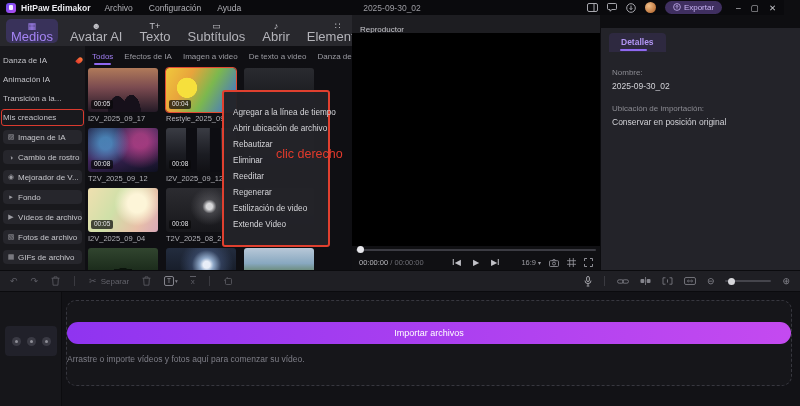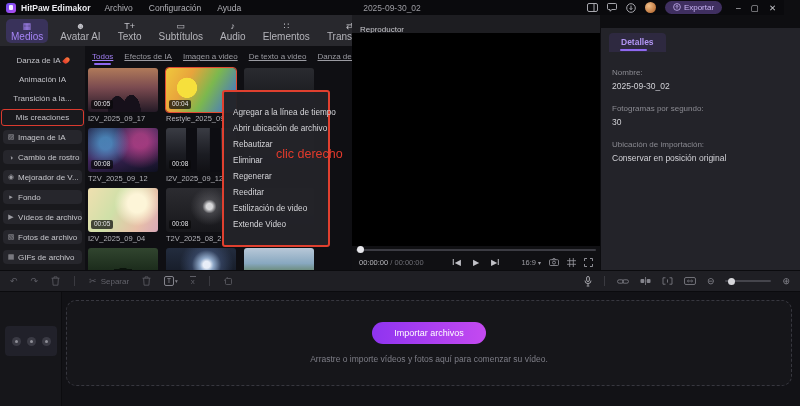--- a/index.html
+++ b/index.html
@@ -29,44 +29,44 @@
     border-radius:7px; padding:2px 8px; color:#c9b4f4; font-size:8px; }
   .win-controls { display:flex; gap:10px; font-size:8.5px; color:#c6c6cb; margin-left:5px; }
   .win-controls span { line-height:10px; }
 
   
   .ribbon { position:absolute; left:0; top:15px; width:352px; height:31px; background:#28282d;
     display:flex; align-items:center; gap:7px; padding:0 6px; }
   .rtab { display:flex; flex-direction:column; align-items:center; gap:1px;
     padding:2px 5px; border-radius:5px; color:#b4b4ba; flex:none; }
   .rtab .ic { font-size:9px; line-height:10px; height:11px; color:#c2c2c8; }
-  .rtab .lb { font-size:10px; line-height:8px; white-space:nowrap; }
+  .rtab .lb { font-size:13px; line-height:8px; white-space:nowrap; }
   .rtab.active { background:#39325a; }
   .rtab.active .ic, .rtab.active .lb { color:#a584f5; }
 
   
   .left-nav { position:absolute; left:0; top:46px; width:85px; height:224px; background:#19191d;
     padding:8px 3px 0; display:flex; flex-direction:column; }
   .nav-plain { font-size:8px; color:#c2c2c8; height:13px; margin-bottom:6px;
-    display:flex; align-items:center; justify-content:center; gap:3px; white-space:nowrap; }
+    display:flex; align-items:center; justify-content:space-between; gap:3px; white-space:nowrap; }
   .nav-annot { outline:1.5px solid #d93a2e; outline-offset:1px; border-radius:1px; }
   .flame { width:5px; height:7px; flex:none;
     background:linear-gradient(180deg,#ff7a3c,#e03a2c); border-radius:50% 50% 50% 0;
     transform:rotate(45deg); }
   .nav-btn { font-size:8px; color:#c6c6cb; background:#26262c; border-radius:4px;
     height:14px; margin-bottom:6px; display:flex; align-items:center; gap:3px;
     padding:0 4px; white-space:nowrap; overflow:hidden; }
   .nav-btn .ic { font-size:7px; color:#9a9aa0; width:8px; flex:none; text-align:center; }
 
   
   .media-panel { position:absolute; left:85px; top:46px; width:267px; height:224px;
     background:#0f0f13; overflow:hidden; }
   .filter-tabs { display:flex; align-items:center; gap:11px; padding:6px 5px 0 7px;
     font-size:8px; color:#9b9ba2; }
-  .ftab { white-space:nowrap; position:relative;text-decoration:underline; }
+  .ftab { white-space:nowrap; position:relative; }
   .ftab.active { color:#a07ef2; }
   .ftab.active::after { content:""; position:absolute; left:2px; right:2px; bottom:-4px;
     height:2px; border-radius:1px; background:#8f68f0; }
 
   .media-grid { position:absolute; left:3px; top:22px;
     display:grid; grid-template-columns:repeat(3,70px); column-gap:8px; row-gap:4px; }
   .mcell { width:70px; }
   .mthumb { width:70px; height:44px; border-radius:3px; position:relative; overflow:hidden; background:#222; }
   .mthumb.selected { outline:1.5px solid #e04a32; outline-offset:0; }
   .mlabel { font-size:7.5px; color:#b2b2b8; padding-top:2px; height:12px;
@@ -121,21 +121,21 @@
   .ptrack { flex:1; height:2px; background:#3c3c43; border-radius:1px; }
   .phandle { position:absolute; left:1px; top:0; width:7px; height:7px; border-radius:50%; background:#e8e8ec; }
   .pcontrols { position:absolute; left:0; right:0; bottom:0; height:16px; background:#101013;
     display:flex; align-items:center; padding:0 7px; font-size:7.5px; color:#9c9ca3; }
   .ptime-cur { color:#b9b9bf; }
   .ptime-tot { color:#6e6e75; }
   .pcenter { position:absolute; left:50%; transform:translateX(-50%);
     display:flex; align-items:center; gap:12px; font-size:8px; color:#c2c2c8; }
   .pbtn { display:flex; align-items:center; gap:1px; }
   .pbar { width:1px; height:6px; background:currentColor; }
-  .pright { margin-left:auto; display:flex; align-items:flex-start; gap:8px; color:#9c9ca3; }
+  .pright { margin-left:auto; display:flex; align-items:flex-end; gap:8px; color:#9c9ca3; }
   .aspect { display:flex; align-items:center; gap:2px; font-size:7.5px; }
   .aspect .caret { font-size:6px; }
 
   
   .details { position:absolute; left:600px; top:28px; width:200px; height:255px;
     background:#232329; border-left:1px solid #0c0c0f; }
   .dtab { display:inline-block; margin:5px 0 0 8px; background:#2e2940; border-radius:4px 4px 0 0;
     padding:4px 12px 5px; color:#b195f2; font-size:8.5px; font-weight:bold; position:relative; }
   .dtab::after { content:""; position:absolute; left:11px; bottom:1px; width:27px; height:2px;
     background:#8f68f0; border-radius:1px; }
@@ -168,21 +168,21 @@
   .timeline { position:absolute; left:0; top:292px; width:800px; height:114px; background:#121216; }
   .rail { position:absolute; left:0; top:0; width:62px; height:114px; background:#16161a;
     border-right:1px solid #0c0c0f; }
   .rail-box { position:absolute; left:5px; top:34px; width:52px; height:30px; background:#21212a;
     border-radius:4px; display:flex; align-items:center; justify-content:center; gap:6px; }
   .rail-ic { width:9px; height:9px; border-radius:50%; background:#3a3a44; position:relative; }
   .rail-ic::after { content:""; position:absolute; left:3px; top:3px; width:3px; height:3px;
     border-radius:50%; background:#8f8f98; }
   .import-zone { position:absolute; left:66px; top:8px; width:726px; height:86px;
     border:1px dashed #37373f; border-radius:10px; background:#16161a;
-    display:flex; flex-direction:column; align-items:center; justify-content:center; gap:10px; }
+    display:flex; flex-direction:column; justify-content:center; gap:10px; }
   .import-btn { background:linear-gradient(90deg,#8f34f0,#c44af0); color:#fff; font-size:9px;
     padding:6px 22px; border-radius:14px; border:none; font-family:inherit; }
   .hint { font-size:8.5px; color:#7e7e87; }
 </style>
 </head>
 <body>
 
 <div id="app">
 
   <div class="titlebar">
@@ -238,21 +238,21 @@
     <div class="rtab">
       <span class="ic">T+</span>
       <span class="lb">Texto</span>
     </div>
     <div class="rtab">
       <span class="ic">▭</span>
       <span class="lb">Subtítulos</span>
     </div>
     <div class="rtab">
       <span class="ic">♪</span>
-      <span class="lb">Audio</span>
+      <span class="lb">Abrir</span>
     </div>
     <div class="rtab">
       <span class="ic">∷</span>
       <span class="lb">Elementos</span>
     </div>
     <div class="rtab">
       <span class="ic">⇄</span>
       <span class="lb">Transición</span>
     </div>
     <div class="rtab">
@@ -379,22 +379,22 @@
         <div class="mthumb th-landscape"></div>
       </div>
     </div>
   </div>
 
   <div class="ctx">
     <div class="ctx-item">Agregar a la línea de tiempo</div>
     <div class="ctx-item">Abrir ubicación de archivo</div>
     <div class="ctx-item">Rebautizar</div>
     <div class="ctx-item">Eliminar</div>
+    <div class="ctx-item">Reeditar</div>
     <div class="ctx-item">Regenerar</div>
-    <div class="ctx-item">Reeditar</div>
     <div class="ctx-item">Estilización de video</div>
     <div class="ctx-item">Extende Video</div>
   </div>
   <div class="annotation-text">clic derecho</div>
 
   <div class="player">
     <div class="player-header">
       <span>Reproductor</span>
     </div>
     <div class="video"></div>
@@ -444,24 +444,20 @@
       </span>
     </div>
   </div>
 
   <div class="details">
     <div class="dtab">Detalles</div>
     <div class="dbody">
       <div class="dfield">
         <div class="dlabel">Nombre:</div>
         <div class="dvalue">2025-09-30_02</div>
-      </div>
-      <div class="dfield">
-        <div class="dlabel">Fotogramas por segundo:</div>
-        <div class="dvalue">30</div>
       </div>
       <div class="dfield">
         <div class="dlabel">Ubicación de importación:</div>
         <div class="dvalue">Conservar en posición original</div>
       </div>
     </div>
   </div>
 
   <div class="toolbar">
     <div class="tgroup">

